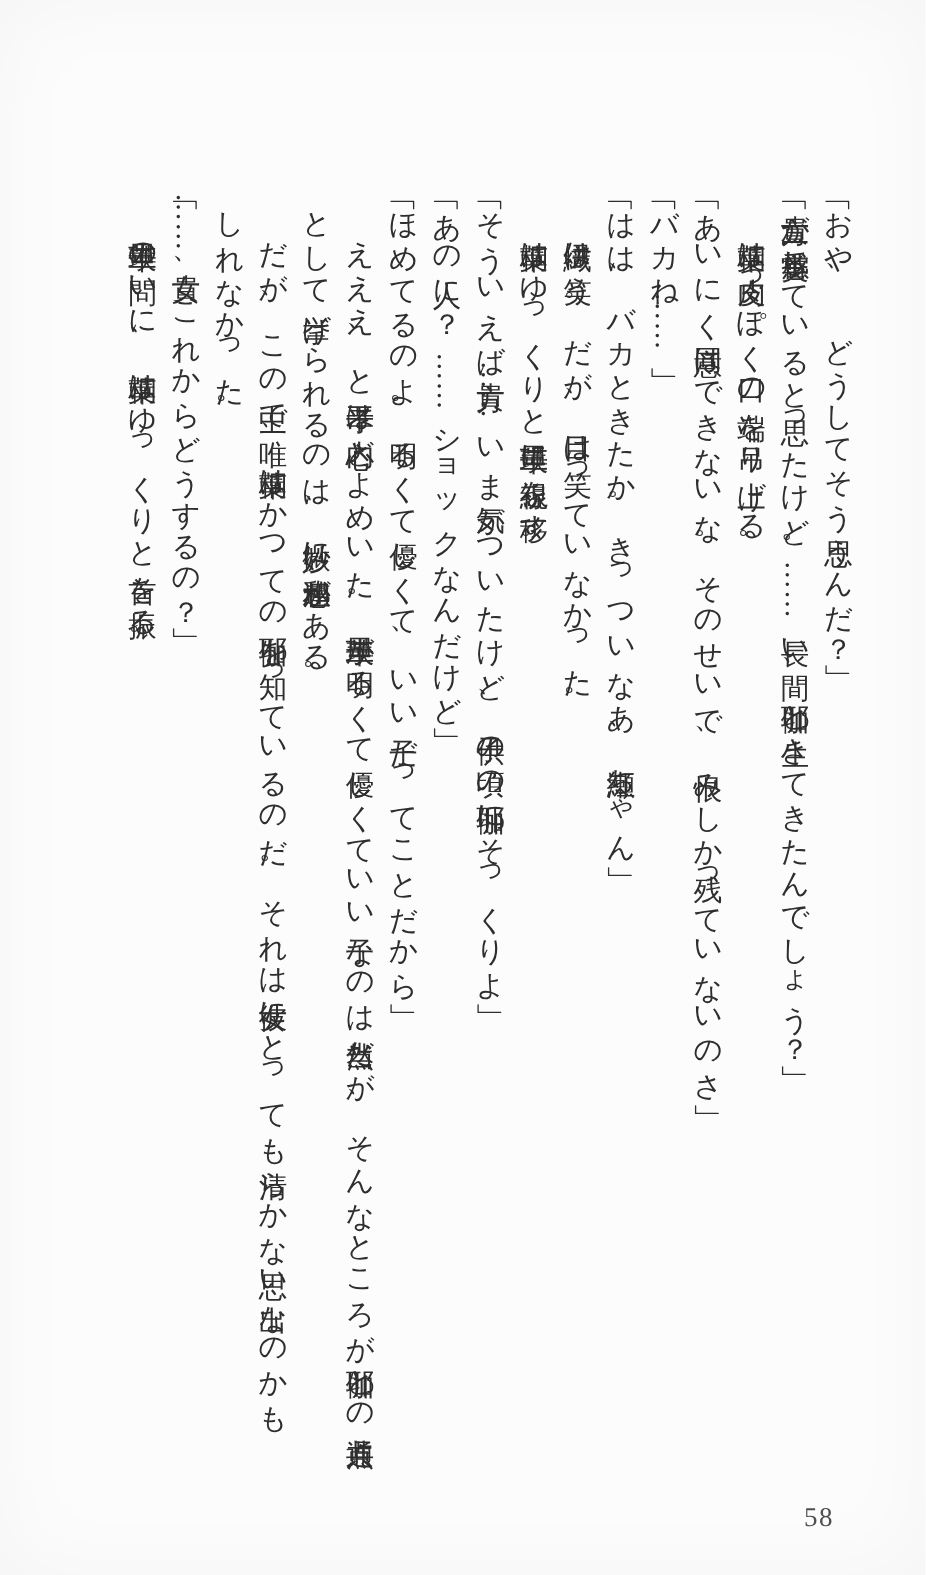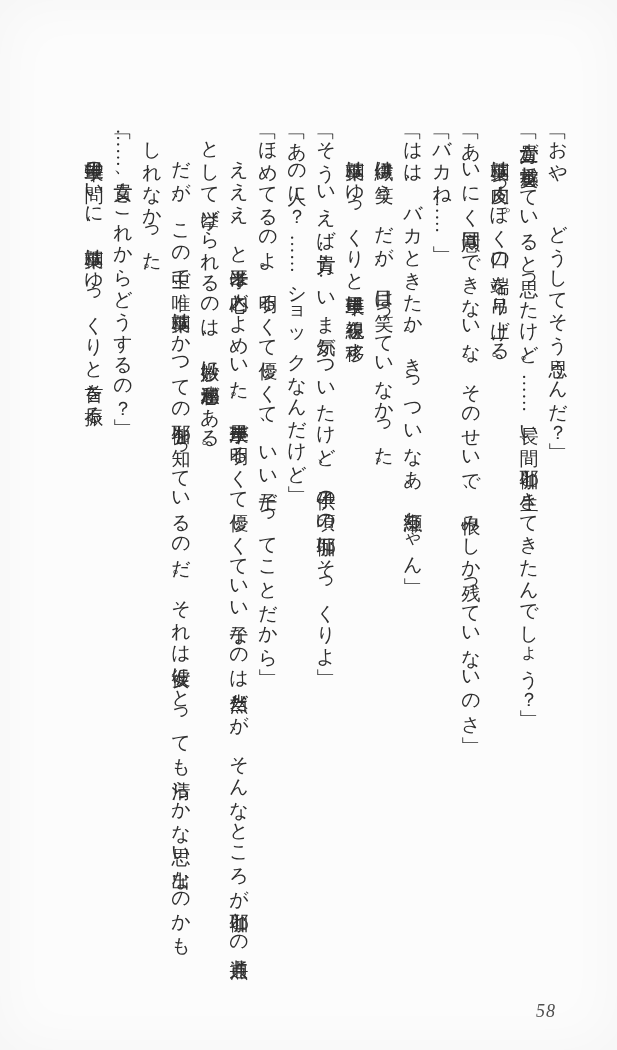--- a/index.html
+++ b/index.html
@@ -34,21 +34,20 @@
     padding: 0;
   }
   .text-area p.indent {
     text-indent: 1em;
   }
   .page-number {
     position: absolute;
     top: 1001px;
     left: 536px;
     font-size: 18px;
-    font-style: italic;
     letter-spacing: 1px;
     color: var(--pgnum, #4f4f4f);
   }
 </style>
 </head>
 <body>
 
 <div class="page">
   <main class="text-area">
       <p class="">「おや、　どうしてそう思うんだ？」</p>

